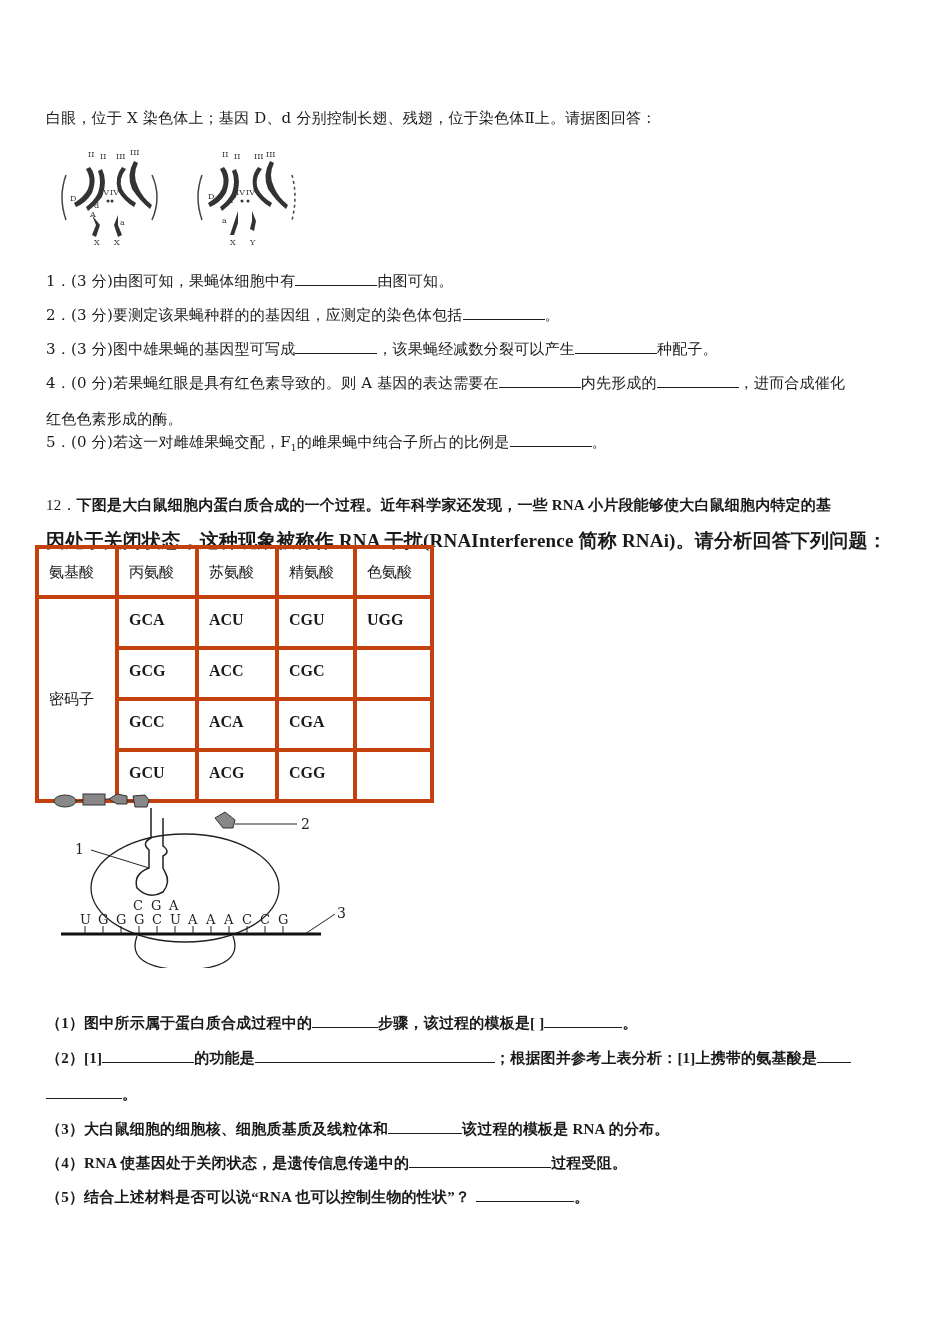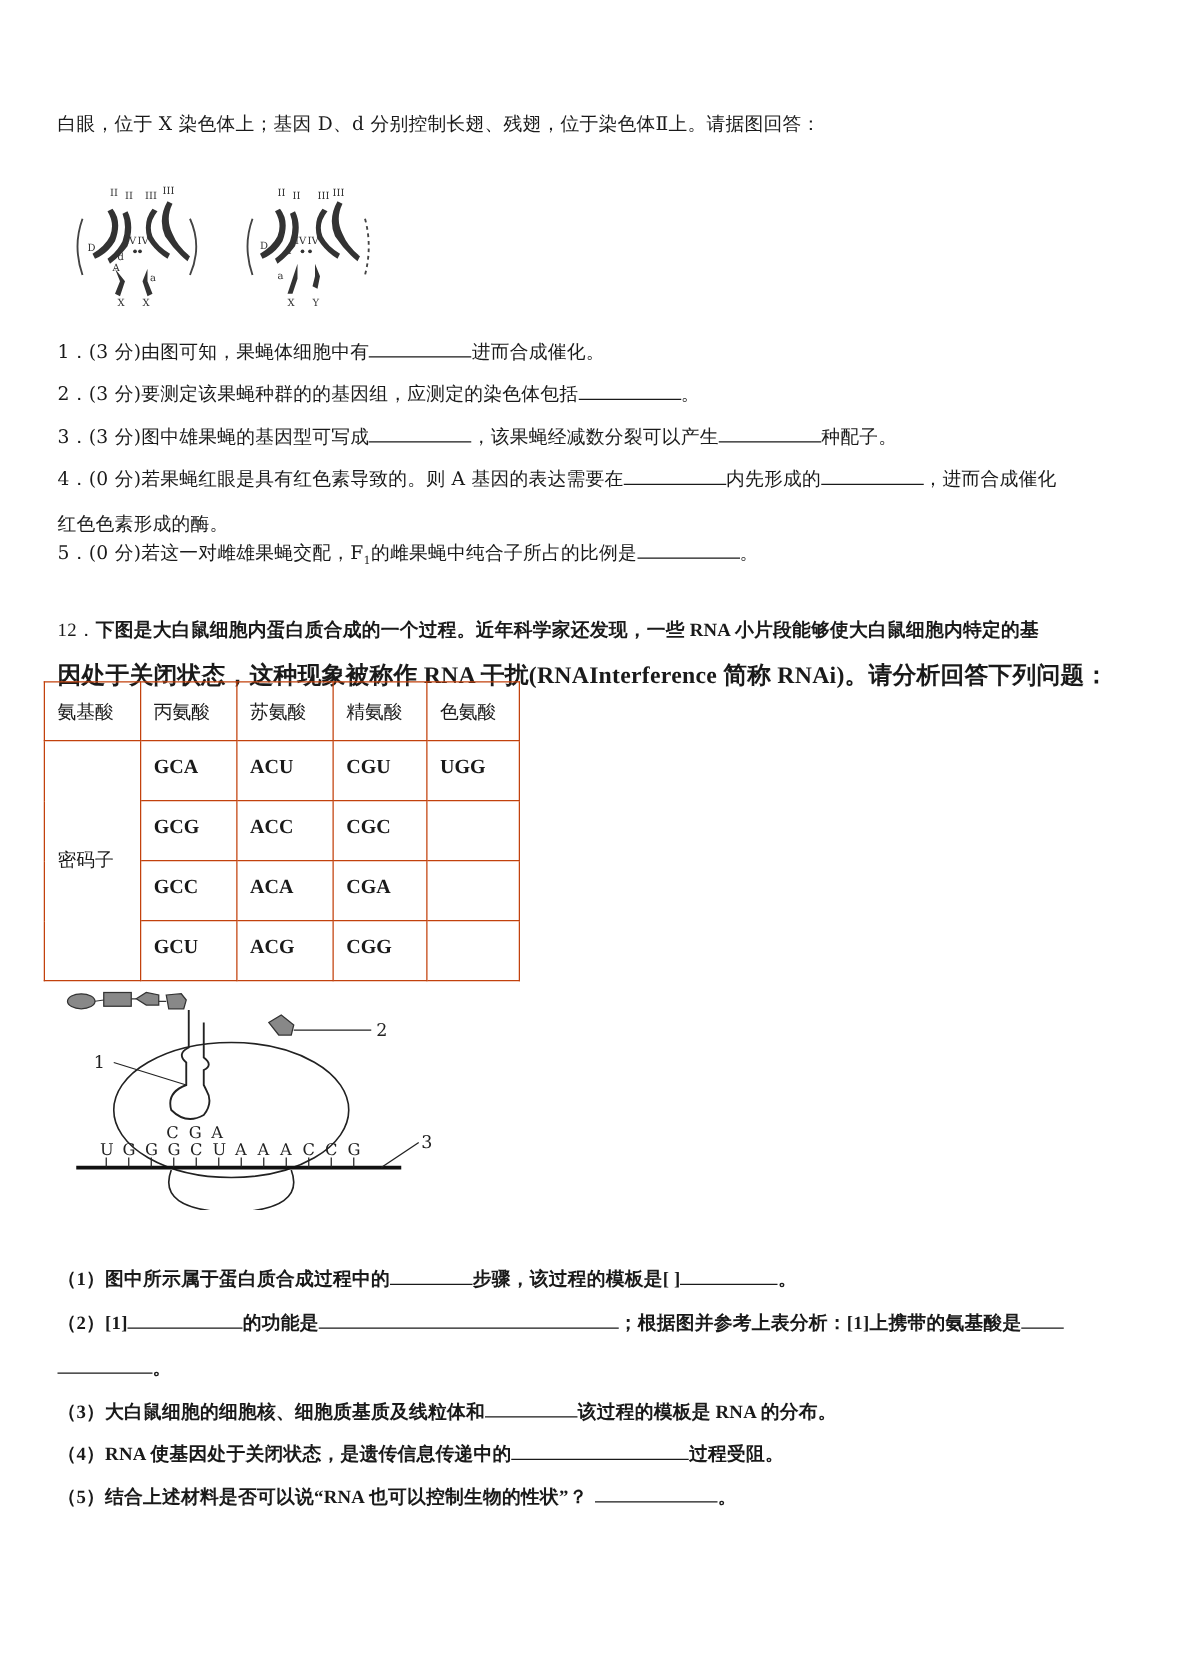--- a/index.html
+++ b/index.html
@@ -16,31 +16,31 @@
     }
     .bold { font-weight: bold; font-family: "Liberation Serif", "DejaVu Serif", serif; font-size: 16px; margin-top: 16px; }
     .blank { display: inline-block; border-bottom: 1px solid #1a1a1a; height: 14px; vertical-align: baseline; }
     sub { font-size: 9px; }
     .fig1 { position: absolute; left: 52px; top: 145px; width: 260px; height: 105px; }
     table.codon {
       position: absolute; left: 35px; top: 545px;
       border-collapse: collapse; font-size: 15px;
     }
     table.codon td {
-      border: 1px solid #c2410c; padding: 0 10px; height: 46px; vertical-align: top;
+      border: 4px solid #c2410c; padding: 0 10px; height: 46px; vertical-align: top;
     }
     table.codon tr.head td { vertical-align: middle; height: 46px; font-family: "DejaVu Sans", sans-serif; font-size: 15px; }
     table.codon td.code { font-weight: bold; font-family: "Liberation Serif", "DejaVu Serif", serif; font-size: 16px; padding-top: 12px; height: 35px; }
     table.codon td.rowhead { vertical-align: middle; font-family: "DejaVu Sans", sans-serif; }
     .fig2 { position: absolute; left: 45px; top: 788px; width: 320px; height: 180px; }
   </style>
 </head>
 <body>
 
-<div class="line" style="top:89px;">白眼，位于 X 染色体上；基因 D、d 分别控制长翅、残翅，位于染色体Ⅱ上。请据图回答：</div>
+<div class="line" style="top:108px;">白眼，位于 X 染色体上；基因 D、d 分别控制长翅、残翅，位于染色体Ⅱ上。请据图回答：</div>
 
 <svg class="fig1" viewBox="0 0 260 105">
   <g fill="#333" stroke="none" font-family="DejaVu Serif, serif" font-size="8">
     <path d="M14 30 Q6 52 14 75" stroke="#444" stroke-width="1.5" fill="none"></path>
     <path d="M100 30 Q110 52 100 75" stroke="#444" stroke-width="1.5" fill="none"></path>
     <path d="M38 22 Q46 32 40 48 Q34 58 24 62 L22 58 Q32 52 36 44 Q40 34 34 24 Z"></path>
     <path d="M50 24 Q56 36 50 52 Q44 60 36 66 L34 62 Q42 56 46 48 Q50 36 46 26 Z"></path>
     <path d="M70 22 Q62 32 66 46 Q72 56 82 62 L84 58 Q74 52 70 44 Q66 34 74 24 Z"></path>
     <path d="M82 16 Q74 30 80 44 Q88 56 98 64 L100 60 Q90 52 86 42 Q80 30 86 18 Z"></path>
     <path d="M40 70 L48 80 L44 92 L40 90 L44 80 Z"></path>
@@ -79,21 +79,21 @@
       <text x="194" y="50">IV</text>
     <text x="156" y="54">D</text>
       <text x="176" y="58">d</text>
       <text x="170" y="78">a</text>
     <text x="178" y="100">X</text>
       <text x="198" y="100">Y</text>
   </g>
 </svg>
 
 <div class="line" style="top:271px;">
-  <span>1．</span><span>(3 分)</span><span>由图可知，果蝇体细胞中有</span><span class="blank" style="width:82px;"></span><span>进而合成催化。</span>
+  <span>1．</span><span>(3 分)</span><span>由图可知，果蝇体细胞中有</span><span class="blank" style="width:82px;"></span><span>由图可知。</span>
 </div>
 <div class="line" style="top:305px;">
   <span>2．</span><span>(3 分)</span><span>要测定该果蝇种群的的基因组，应测定的染色体包括</span><span class="blank" style="width:82px;"></span><span>。</span>
 </div>
 <div class="line" style="top:339px;">
   <span>3．</span><span>(3 分)</span><span>图中雄果蝇的基因型可写成</span><span class="blank" style="width:82px;"></span><span>，该果蝇经减数分裂可以产生</span><span class="blank" style="width:82px;"></span><span>种配子。</span>
 </div>
 <div class="line" style="top:373px;">
   <span>4．</span><span>(0 分)</span><span>若果蝇红眼是具有红色素导致的。则 A 基因的表达需要在</span><span class="blank" style="width:82px;"></span><span>内先形成的</span><span class="blank" style="width:82px;"></span><span>，进而合成催化</span>
 </div>

